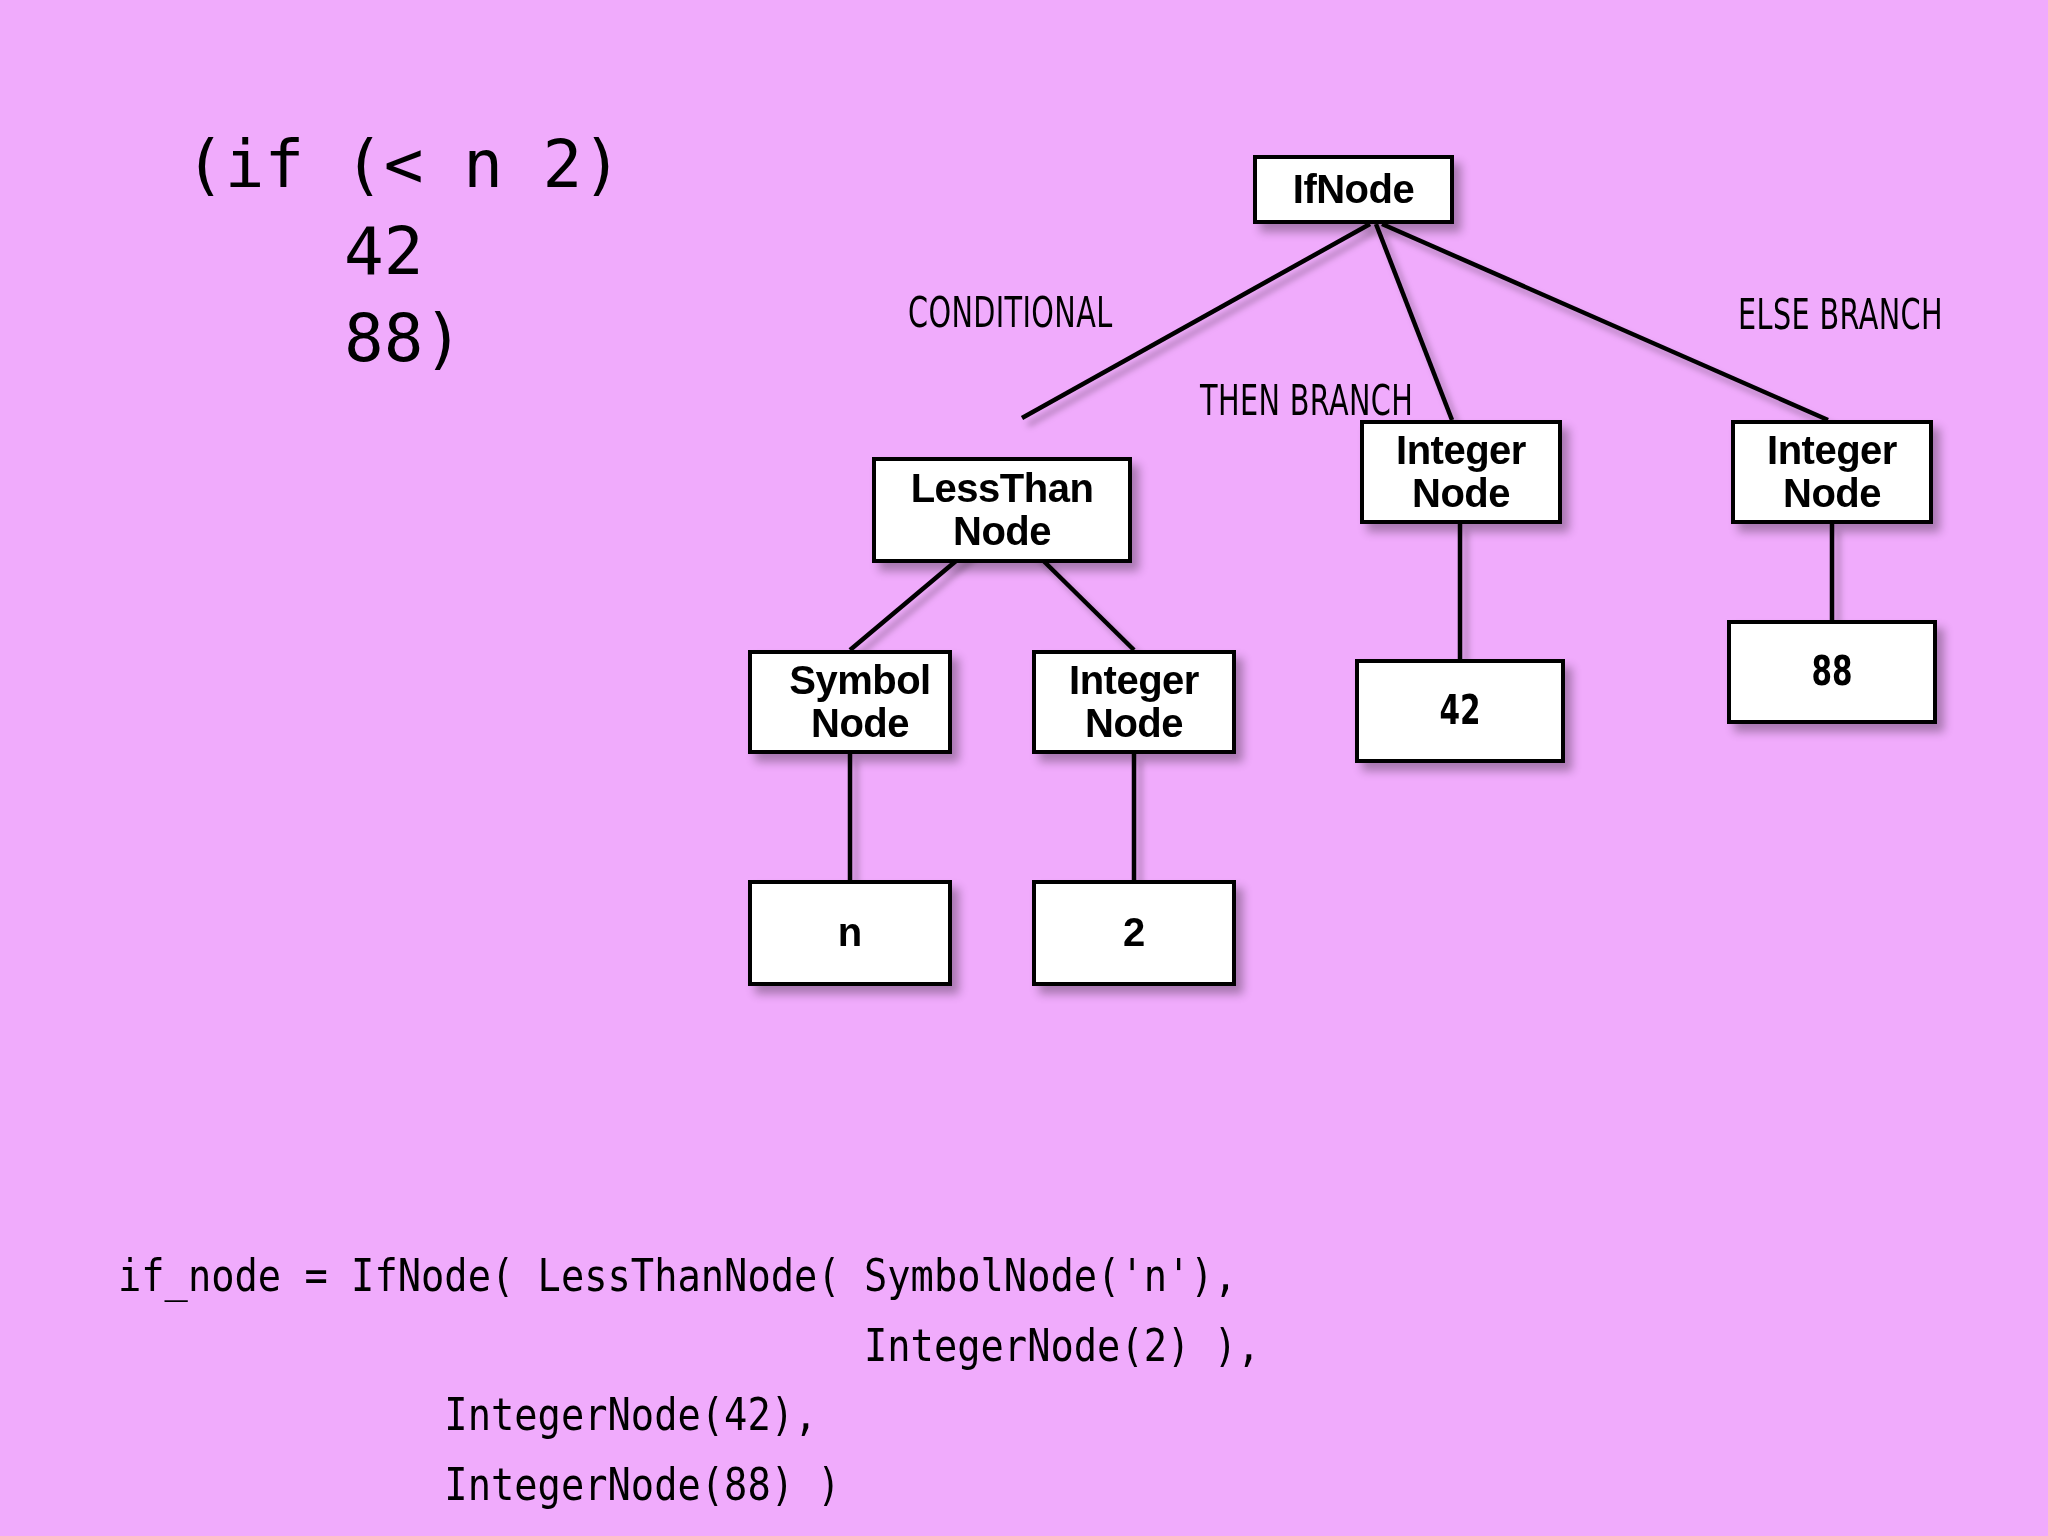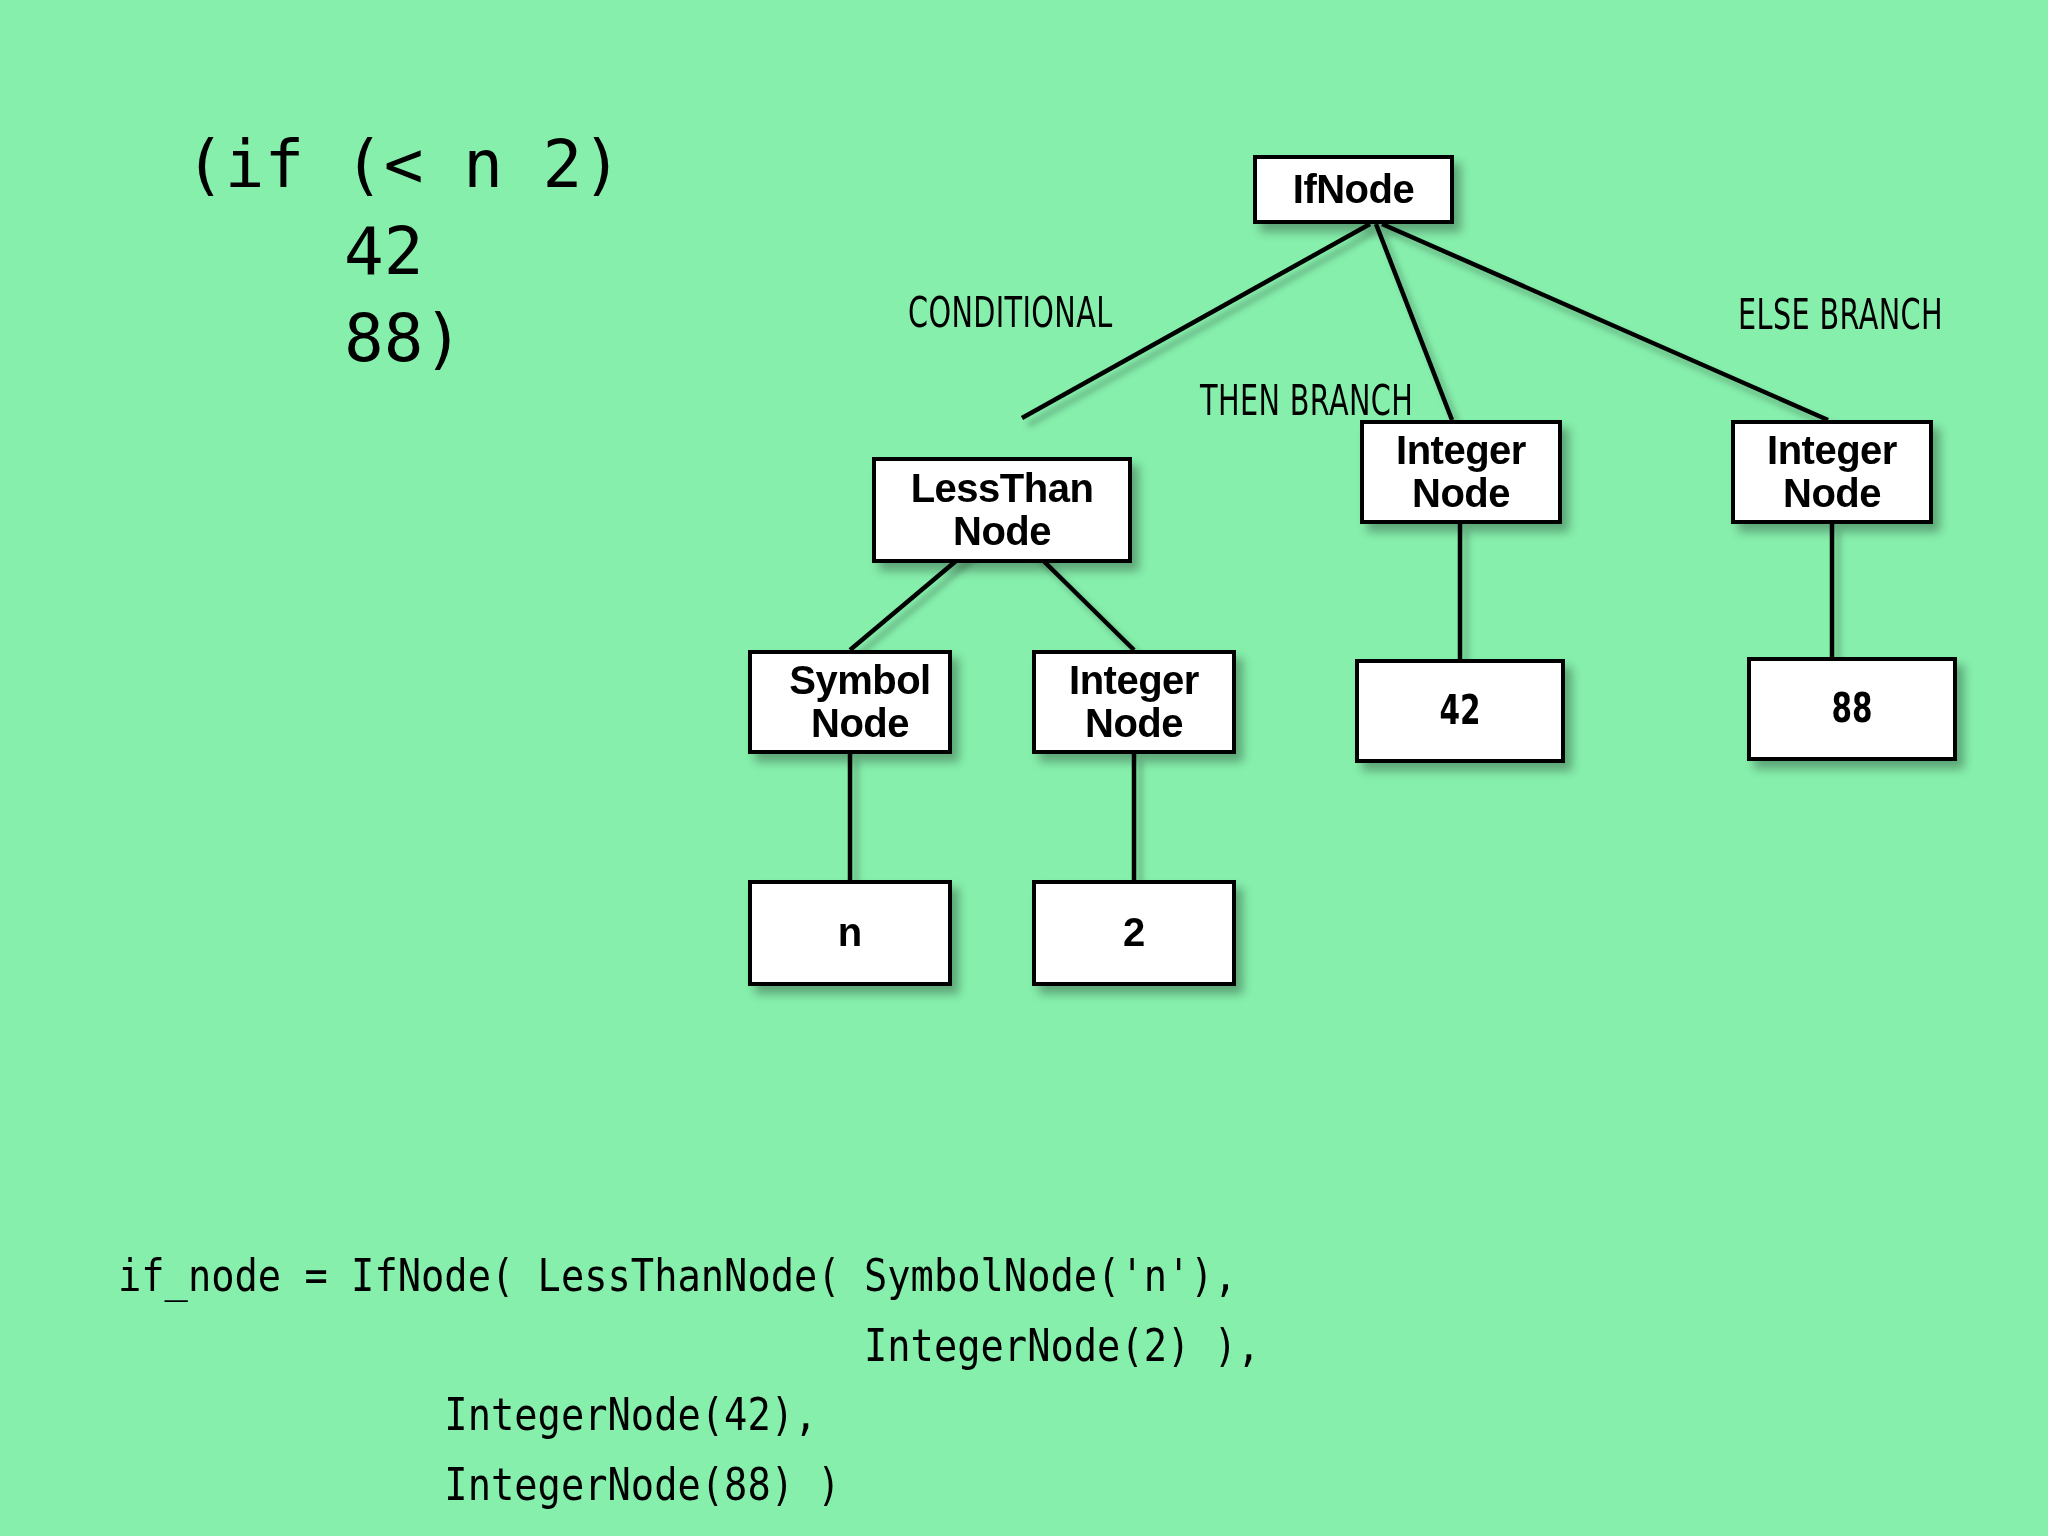--- a/index.html
+++ b/index.html
@@ -4,21 +4,21 @@
 <style>
   html, body {
     margin: 0;
     padding: 0;
     background: #ffffff;
   }
   #page {
     position: relative;
     width: 2048px;
     height: 1536px;
-    background: #86efac;
+    background: #f0abfc;
     overflow: hidden;
     font-family: "Liberation Sans", sans-serif;
   }
 
   
   #lisp-code {
     position: absolute;
     left: 185px;
     top: 55px;
     font-family: "DejaVu Sans Mono", "Liberation Mono", monospace;
@@ -179,21 +179,21 @@
   </div>
 
   <div class="node-box" style="left:1032px; top:880px; width:204px; height:106px;">
     <span class="line node-value">2</span>
   </div>
 
   <div class="node-box" style="left:1355px; top:659px; width:210px; height:104px;">
     <span class="line node-value condensed">42</span>
   </div>
 
-  <div class="node-box" style="left:1727px; top:657px; width:210px; height:104px;margin-left:20px;">
+  <div class="node-box" style="left:1727px; top:620px; width:210px; height:104px;">
     <span class="line node-value condensed">88</span>
   </div>
 
   <div class="edge-label" style="left:908px; top:288px;">CONDITIONAL</div>
 
   <div class="edge-label" style="left:1200px; top:376px;">THEN BRANCH</div>
 
   <div class="edge-label" style="left:1738px; top:290px;">ELSE BRANCH</div>
 
   <pre id="py-code">if_node = IfNode( LessThanNode( SymbolNode('n'),

